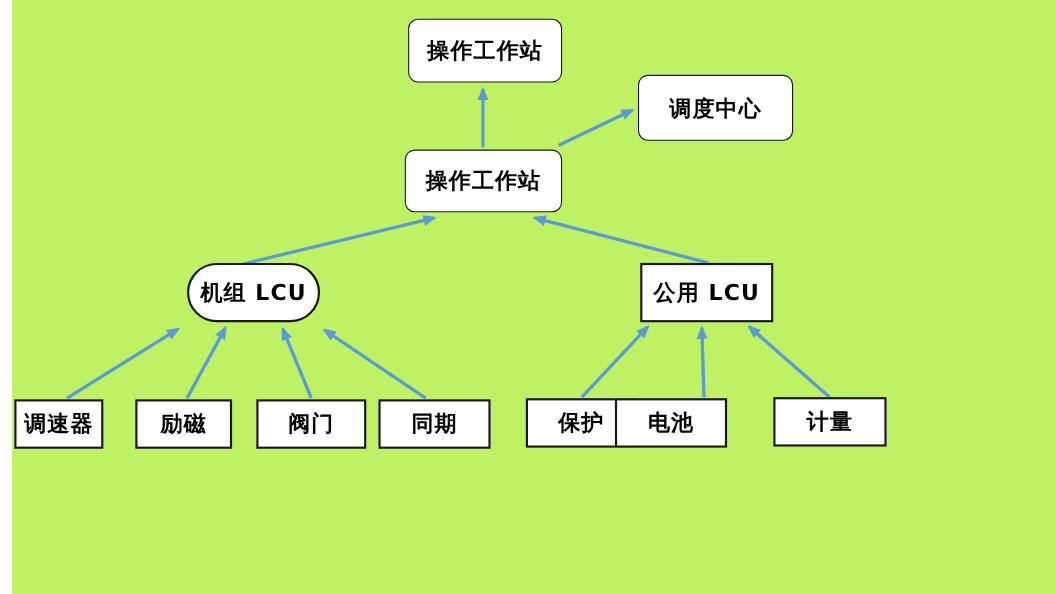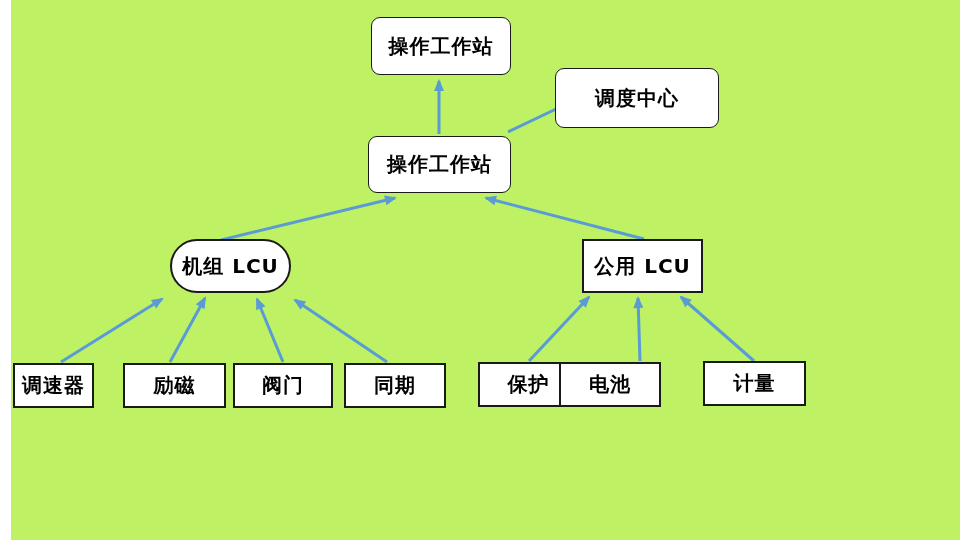--- a/index.html
+++ b/index.html
@@ -20,28 +20,28 @@
     display:flex;align-items:center;justify-content:center;
     font-weight:bold;
     color:#000;
     font-size:20px;
     letter-spacing:1px;
     white-space:nowrap;
   }
   .rounded{border-radius:9px;border-width:1.5px;}
   
   #n-operator {left:360px;top:17px; width:140px;height:58px;}
-  #n-dispatch {left:544px;top:68px; width:164px;height:60px;align-items:center;}
+  #n-dispatch {left:569px;top:68px; width:141px;height:60px;align-items:center;}
   #n-comm     {left:357px;top:136px;width:143px;height:57px;}
   
   #n-unitlcu  {left:159px;top:239px;width:121px;height:54px;border-radius:27px;}
   #n-comlcu   {left:571px;top:239px;width:121px;height:54px;}
   
   #n-governor {left:2px;  top:363px;width:81px;height:45px;}
-  #n-excite   {left:112px;top:363px;width:103px;height:45px;}
+  #n-excite   {left:112px;top:363px;width:88px;height:45px;}
   #n-valve    {left:222px;top:363px;width:100px;height:45px;}
   #n-sync     {left:333px;top:363px;width:102px;height:45px;}
   #n-protect  {left:467px;top:362px;width:101px;height:45px;justify-content:center;}
   #n-battery  {left:548px;top:362px;width:102px;height:45px;}
   #n-meter    {left:692px;top:361px;width:103px;height:45px;}
 </style>
 </head>
 <body>
 
 <div id="canvas">

